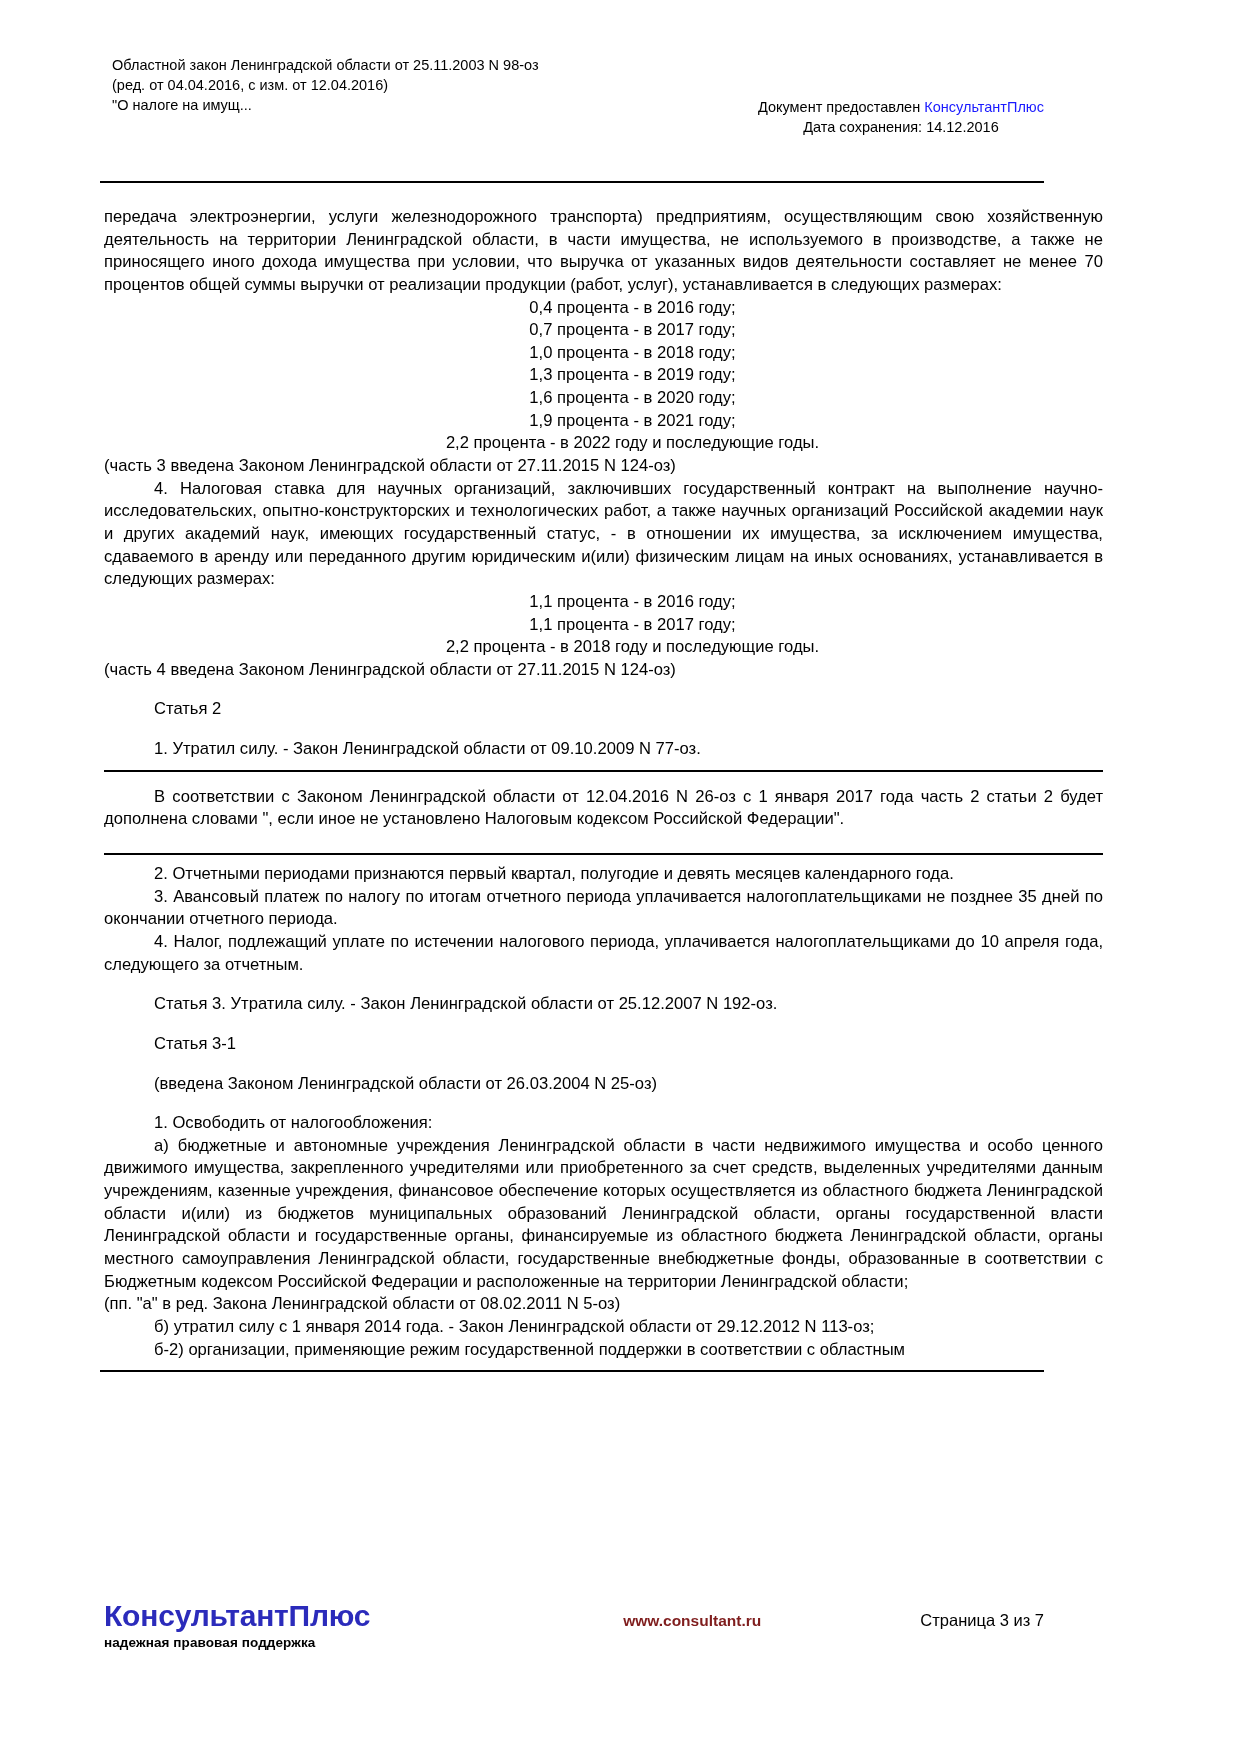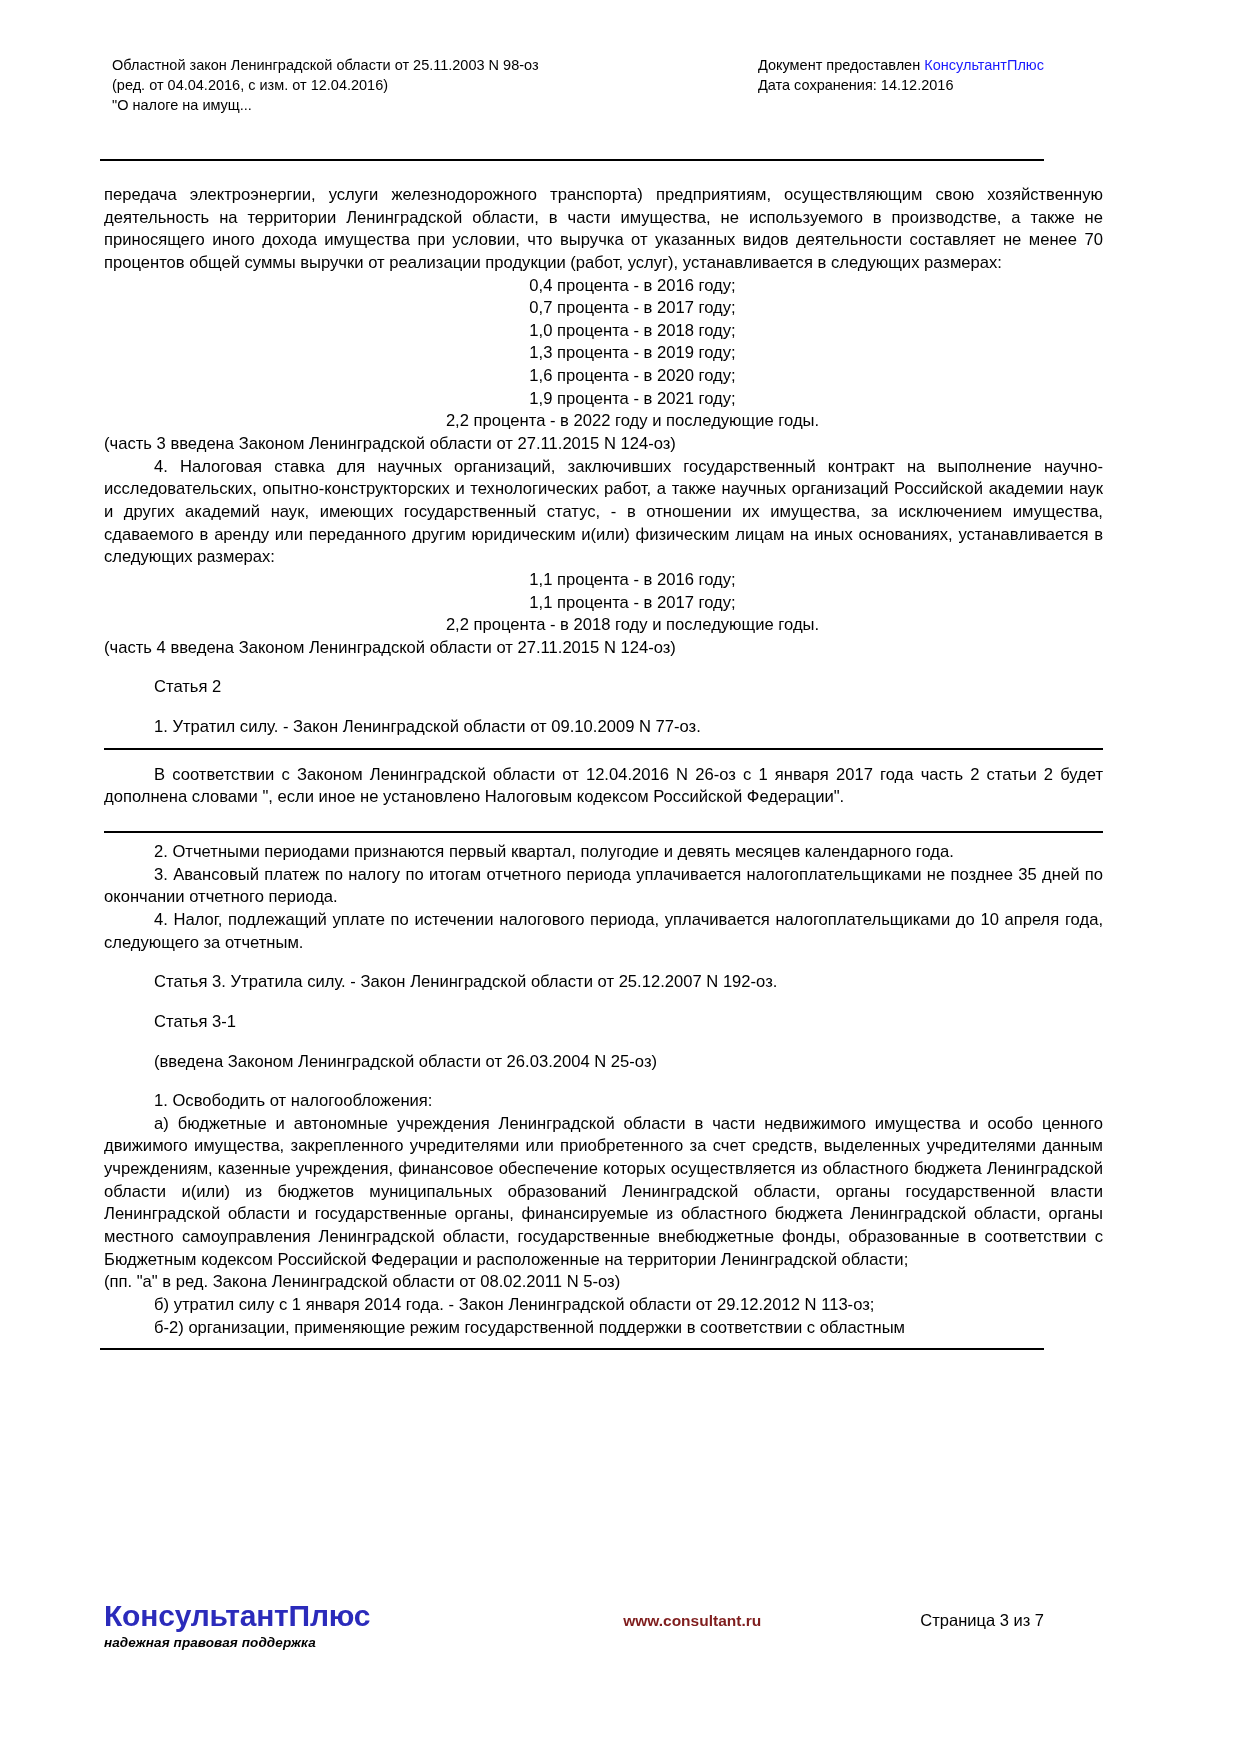--- a/index.html
+++ b/index.html
@@ -22,21 +22,21 @@
   
   .doc-header {
     display:flex;
     justify-content:space-between;
     align-items:flex-start;
     padding:55px 100px 0 112px;
     font-size:14.5px;
     line-height:1.38;
   }
   .hdr-left { white-space:pre-line; }
-  .hdr-right { text-align:left; }
+  .hdr-right { text-align:center;margin-top:42px; }
   .hdr-right div { white-space:nowrap; }
   .brand-link { color:#1a1aff; }
 
   .rule {
     height:0;
     border-top:2px solid #000;
     margin:0 100px 0 100px;
   }
   .rule-top { margin-top:44px; }
 
@@ -90,21 +90,20 @@
     letter-spacing:-0.2px;
     line-height:1.05;
     font-family:"Liberation Sans", sans-serif;
   }
   .footer-tag {
     color:#000;
     font-size:13.5px;
     font-weight:bold;
     margin-top:4px;
     letter-spacing:0.1px;
-    font-style:italic;
   }
   .footer-url {
     color:#7f1d1d;
     font-size:15.5px;
     font-weight:bold;
     margin-top:12px;
     flex:0 0 auto;
     text-align:center;
   }
   .footer-page {

